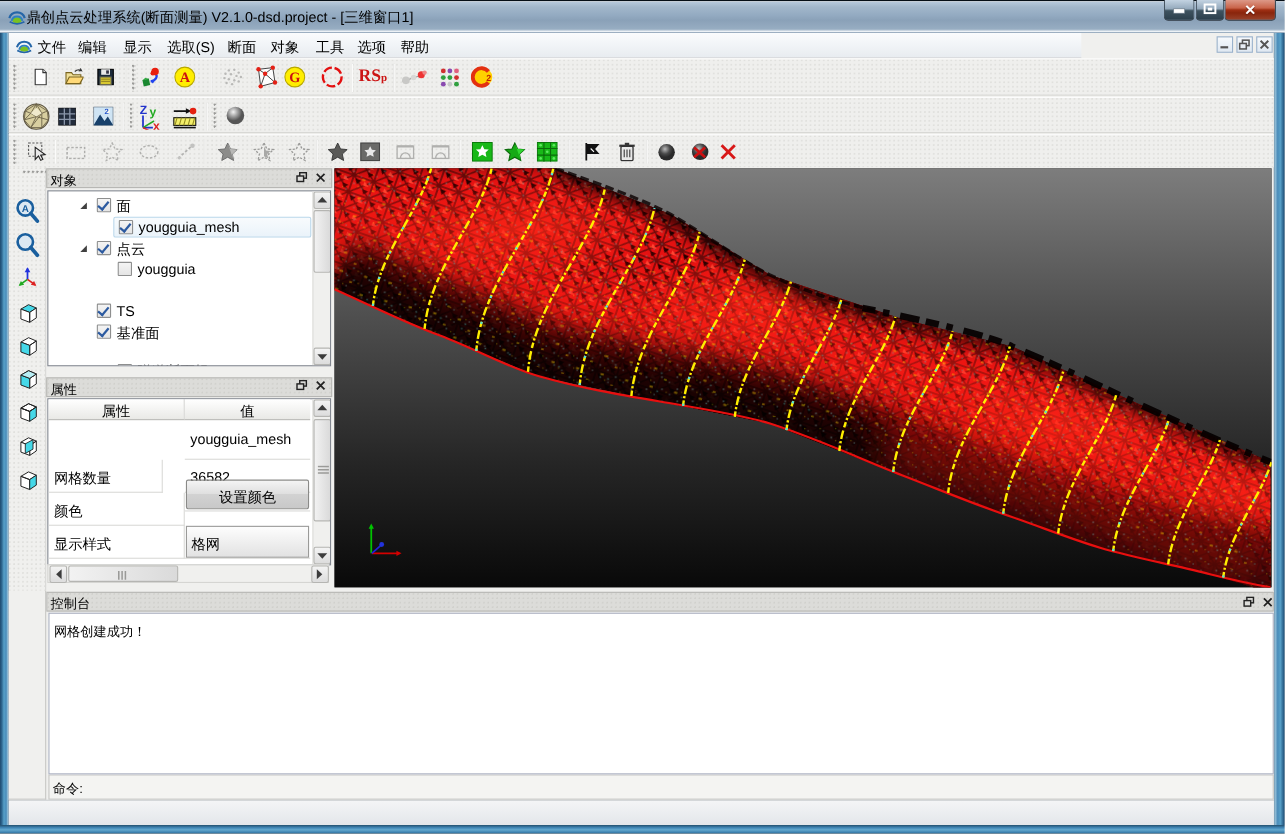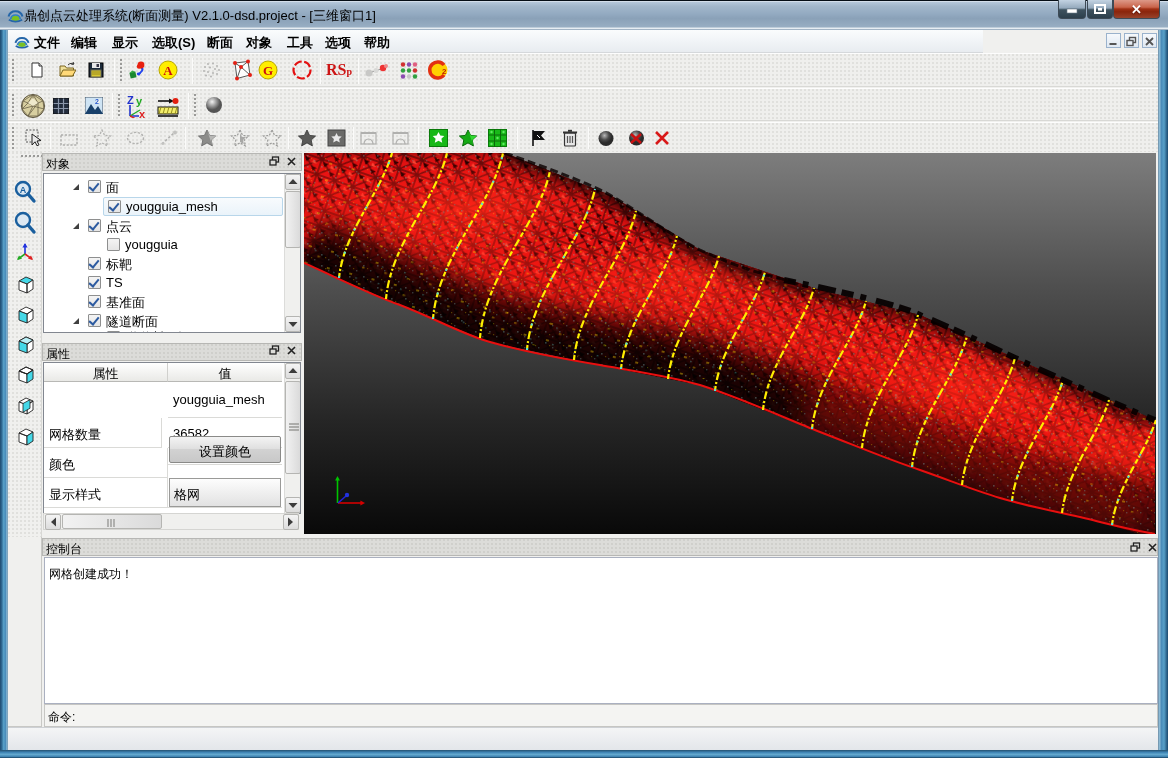--- a/index.html
+++ b/index.html
@@ -19,21 +19,21 @@
   background:linear-gradient(#23506f 0%, #3f85b5 30%, #63a9cf 55%, #3c80ae 85%, #143a56 100%); }
 
 #title-text { left:24px; top:7px; font-size:13px; color:#000; }
 .capbtn { top:0; height:19px; border:1px solid #3d4a56; border-top:none; border-radius:0 0 4px 4px;
   background:linear-gradient(#c3d3e2 0%, #94a9bc 45%, #5c7180 50%, #3e525f 55%, #2c3f4c 100%); }
 .capbtn .glyph { position:absolute; left:50%; top:50%; transform:translate(-50%,-50%); color:#fff; }
 #btn-close { background:linear-gradient(#dd9988 0%, #c9644a 40%, #a03014 50%, #8a250c 65%, #98422a 100%); }
 
 
 #menubar { left:8px; top:30px; width:975px; height:23px;
-  background:linear-gradient(#fafcfd 0%, #f1f4f7 50%, #e8ecf0 100%); border-bottom:1px solid #d5d8db;font-weight:bold; }
+  background:linear-gradient(#fafcfd 0%, #f1f4f7 50%, #e8ecf0 100%); border-bottom:1px solid #d5d8db; }
 #menubar .mi { position:absolute; top:4px; font-size:13px; color:#000; }
 .mdibtn { position:absolute; width:15px; height:15px; border:1px solid #9ab2cc; background:linear-gradient(#f6f9fc,#dfe8f2); }
 
 
 .toolbar { left:8px; width:1150px; background-color:#efefed; background-image:radial-gradient(circle at 1px 1px, #e0e0dd 0.8px, transparent 1px); background-size:4px 4px; }
 #tb1 { top:53px; height:34px; border-top:1px solid #fdfdfd; border-bottom:1px solid #d8d8d5; }
 #tb2 { top:88px; height:33px; border-top:1px solid #fdfdfd; border-bottom:1px solid #d8d8d5; }
 #tb3 { top:122px; height:30px; border-top:1px solid #fdfdfd; }
 .grip { position:absolute; width:3px; background-image:radial-gradient(circle at 1px 1px, #9a9a98 1px, transparent 1.2px); background-size:3px 4px; }
 .vsep { position:absolute; width:1px; background:#c9c9c6; border-right:1px solid #fbfbfa; }
@@ -470,36 +470,27 @@
     </div>
     <div class="trow" style="top:43px;">
       <div class="expander" style="left:29px; top:6px;"></div>
       <div class="chk on" style="left:44px; top:2px;"></div>
       <span style="position:absolute; left:62px; top:1px;">点云</span>
     </div>
     <div class="trow" style="top:62px;">
       <div class="chk" style="left:63px; top:2px;"></div>
       <span style="position:absolute; left:81px; top:1px;">yougguia</span>
     </div>
-    <div class="trow" style="top:81px;">
-      <div class="chk on" style="left:44px; top:2px;"></div>
-      <span style="position:absolute; left:62px; top:1px;">标靶</span>
-    </div>
     <div class="trow" style="top:100px;">
       <div class="chk on" style="left:44px; top:2px;"></div>
       <span style="position:absolute; left:62px; top:1px;">TS</span>
     </div>
     <div class="trow" style="top:119px;">
       <div class="chk on" style="left:44px; top:2px;"></div>
       <span style="position:absolute; left:62px; top:1px;">基准面</span>
-    </div>
-    <div class="trow" style="top:138px;">
-      <div class="expander" style="left:29px; top:6px;"></div>
-      <div class="chk on" style="left:44px; top:2px;"></div>
-      <span style="position:absolute; left:62px; top:1px;">隧道断面</span>
     </div>
     <div class="trow" style="top:155px;">
       <div class="chk on" style="left:63px; top:2px;"></div>
       <span style="position:absolute; left:81px; top:0px; color:#000;">隧道断面组</span>
     </div>
     <div class="sb" style="right:0; top:0; width:16px; height:158px; background:#f0f0ee; border-left:1px solid #dcdcda;">
       <div class="sbbtn" style="left:0; top:0;"><svg width="14" height="14">
             <path d="M7,4 l-4.5,5 h9 z" fill="#3c3c3c"></path>
           </svg></div>
       <div class="sbthumb" style="left:0; top:17px; width:16px; height:57px;"></div>
@@ -516,21 +507,21 @@
         <rect x="3.5" y="1" width="6" height="5" fill="none" stroke="#222" stroke-width="1.3"></rect>
         <rect x="1" y="4" width="6" height="5" fill="#dcdcd9" stroke="#222" stroke-width="1.3"></rect>
       </svg></div>
   <div class="dockbtn" style="left:243px; top:2px;"><svg width="11" height="11">
         <path d="M2,2 L9,9 M9,2 L2,9" stroke="#222" stroke-width="1.6"></path>
       </svg></div>
   <div id="proptable">
     <div class="pcell" style="left:0; top:0; width:124px; height:19px; background:linear-gradient(#ffffff,#e9e9e6); border-right:1px solid #d0d0cd; border-bottom:1px solid #b8b8b5; text-align:center; padding-top:2px;">属性</div>
     <div class="pcell" style="left:124px; top:0; width:114px; height:19px; background:linear-gradient(#ffffff,#e9e9e6); border-bottom:1px solid #b8b8b5; text-align:center; padding-top:2px;">值</div>
     <div class="pcell" style="left:124px; top:19px; width:114px; height:36px; border-bottom:1px solid #dadad7; padding:10px 0 0 5px;">yougguia_mesh</div>
-    <div class="pcell" style="left:0; top:55px; width:118px; height:30px; border-right:1px solid #dadad7; border-bottom:1px solid #dadad7; padding:8px 0 0 5px;">网格数量</div>
+    <div class="pcell" style="left:0; top:55px; width:104px; height:30px; border-right:1px solid #dadad7; border-bottom:1px solid #dadad7; padding:8px 0 0 5px;">网格数量</div>
     <div class="pcell" style="left:124px; top:55px; width:114px; height:30px; border-bottom:1px solid #dadad7; padding:8px 0 0 5px;">36582</div>
     <div class="pcell" style="left:0; top:85px; width:124px; height:30px; border-right:1px solid #dadad7; border-bottom:1px solid #dadad7; padding:8px 0 0 5px;">颜色</div>
     <div class="pcell" style="left:124px; top:72px; width:114px; height:30px; border-bottom:1px solid #dadad7;">
       <div style="position:absolute; left:1px; top:1px; width:112px; height:27px; background:linear-gradient(#f4f4f4,#dfdfdf 48%,#d2d2d2 50%,#c8c8c8); border:1px solid #8a8a88; border-radius:2px; text-align:center; padding-top:6px;">设置颜色</div>
     </div>
     <div class="pcell" style="left:0; top:115px; width:124px; height:30px; border-right:1px solid #dadad7; border-bottom:1px solid #dadad7; padding:8px 0 0 5px;">显示样式</div>
     <div class="pcell" style="left:124px; top:115px; width:114px; height:30px; border-bottom:1px solid #dadad7;text-decoration:underline;">
       <div style="position:absolute; left:1px; top:0px; width:112px; height:29px; background:linear-gradient(#fdfdfd,#eeeeee 55%,#e2e2e2); border:1px solid #9a9a98; padding:7px 0 0 4px;">格网</div>
     </div>
     <div class="sb" style="right:0; top:0; width:16px; height:150px; background:#f0f0ee; border-left:1px solid #dcdcda;">

